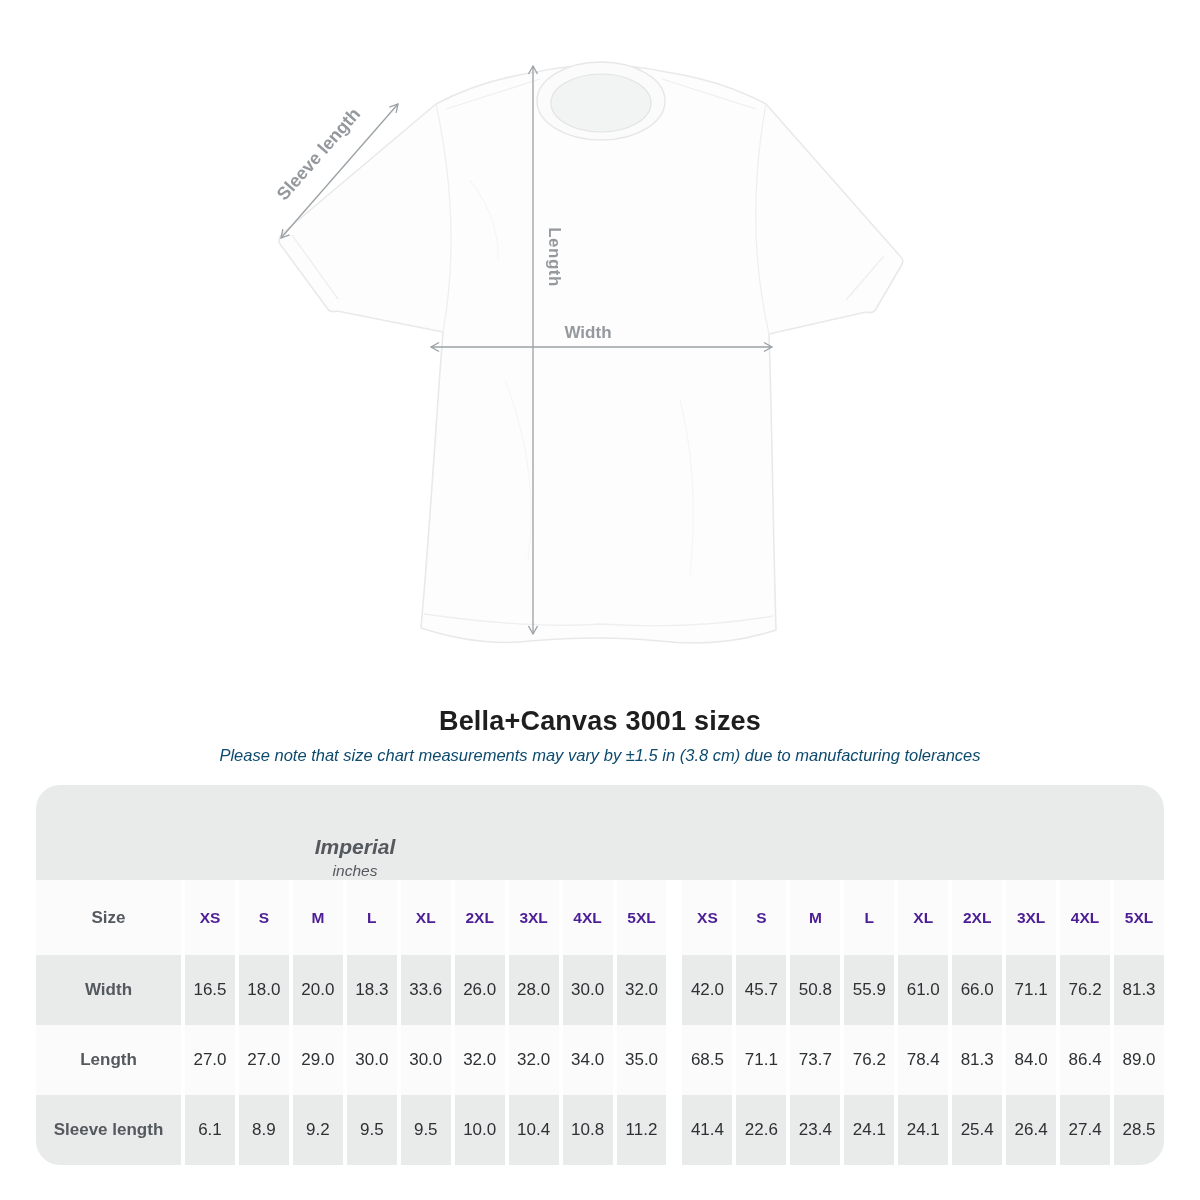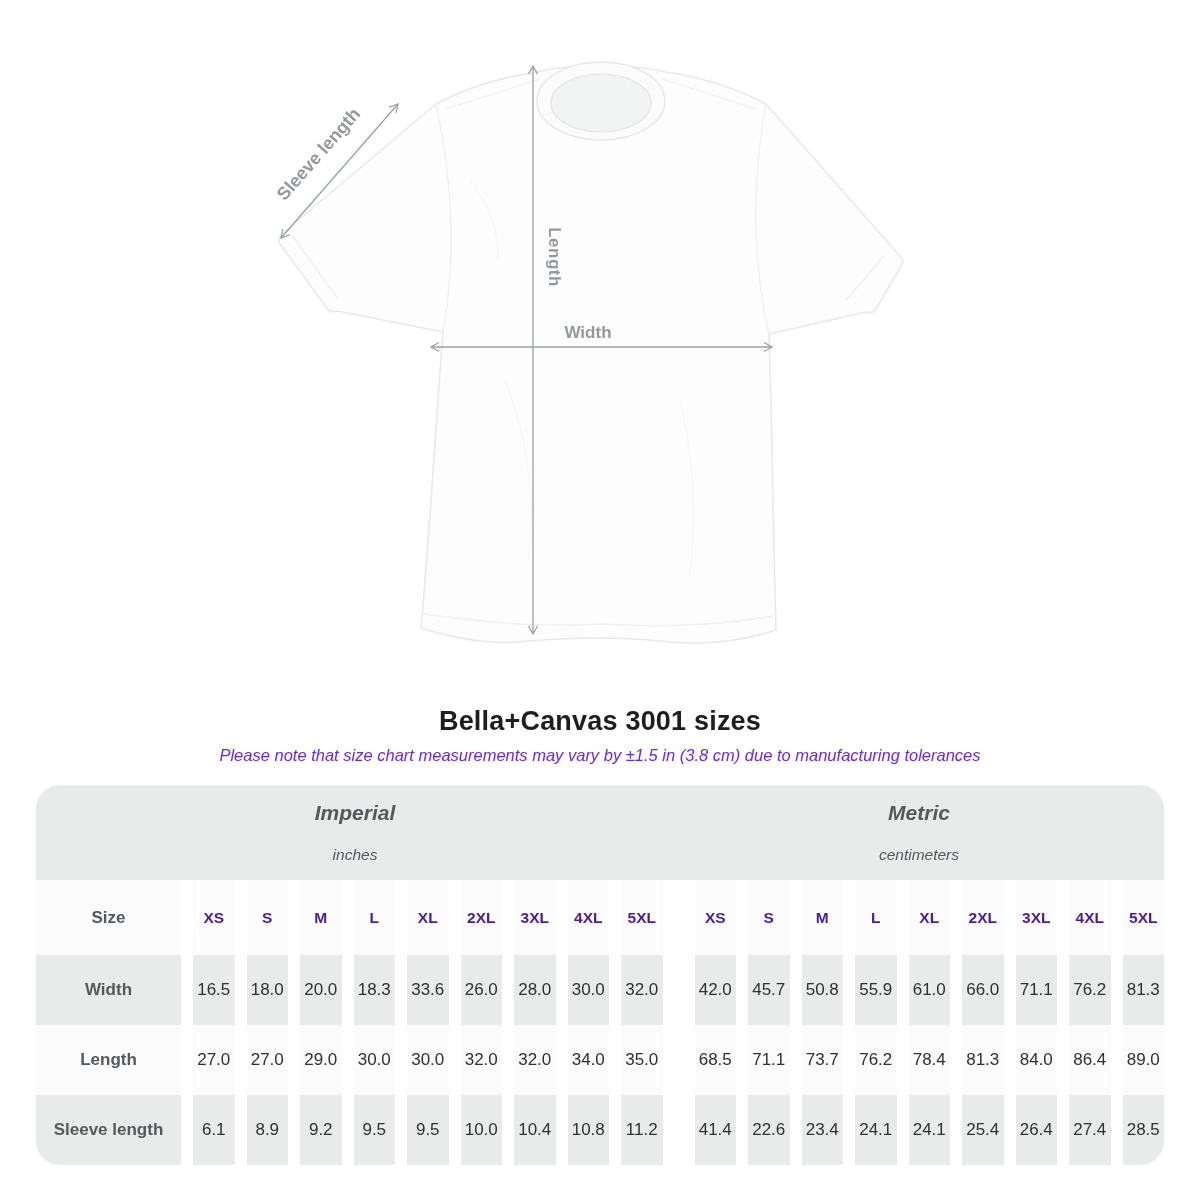--- a/index.html
+++ b/index.html
@@ -6,32 +6,32 @@
     font-family:"Liberation Sans", sans-serif;}
   .page{width:1200px;height:1200px;position:relative;background:#fff;}
 
   
   .diagram{position:relative;width:1200px;height:690px;}
   .diagram svg{display:block;}
 
   
   .heading{text-align:center;margin-top:14px;}
   .heading h1{margin:0;font-size:27px;line-height:34px;font-weight:bold;color:#1e1e1e;letter-spacing:.2px;}
-  .heading p{margin:6px 0 0 0;font-style:italic;font-size:16.5px;line-height:22px;color:#6d28d9;}
+  .heading p{margin:6px 0 0 0;font-style:italic;font-size:16.5px;line-height:22px;color:#0c4a6e;}
 
   
   .size-table{width:1128px;margin:19px auto 0 auto;background:#fff;}
   .band{display:flex;height:95px;background:#e9eaea;border-radius:24px 24px 0 0;}
-  .band .grp{display:flex;flex-direction:column;align-items:center;justify-content:center;}
+  .band .grp{display:flex;flex-direction:column;align-items:center;justify-content:flex-end;}
   .band .grp.left{width:56.56%;}
   .band .grp.right{flex:1;}
   .grp .g-title{font-size:21px;font-weight:bold;font-style:italic;color:#54595e;line-height:24px;}
-  .grp .g-unit{font-size:15.5px;font-style:italic;color:#54595e;margin-top:21px;}
-
-  .tr{display:grid;grid-template-columns:145px repeat(9,1fr) 8px repeat(9,1fr);column-gap:12px;}
+  .grp .g-unit{font-size:15.5px;font-style:italic;color:#54595e;margin-top:3px;}
+
+  .tr{display:grid;grid-template-columns:145px repeat(9,1fr) 8px repeat(9,1fr);column-gap:4px;}
   .tr.hdr{height:75px;}
   .tr.data{height:70px;}
   .cell{display:flex;align-items:center;justify-content:center;}
   .tr.light .cell{background:#fbfbfb;}
   .tr.dark .cell{background:#e9eaea;}
   .cell.label{font-weight:bold;font-size:17px;color:#54595e;}
   .cell.sz{font-weight:bold;font-size:15.5px;color:#4c1d95;}
   .cell.val{font-size:17px;color:#2e3133;text-align:right;}
   .spacer{background:transparent;}
   .tr.last .cell:first-child{border-radius:0 0 0 24px;}
@@ -101,24 +101,20 @@
     <p>Please note that size chart measurements may vary by ±1.5 in (3.8 cm) due to manufacturing tolerances</p>
   </div>
 
   <div class="size-table">
 
     <div class="band">
       <div class="grp left">
         <div class="g-title">Imperial</div>
         <div class="g-unit">inches</div>
       </div>
-      <div class="grp right">
-        <div class="g-title">Metric</div>
-        <div class="g-unit">centimeters</div>
-      </div>
     </div>
 
     <div class="tr hdr light">
       <div class="cell label">Size</div>
       <div class="cell sz">XS</div>
       <div class="cell sz">S</div>
       <div class="cell sz">M</div>
       <div class="cell sz">L</div>
       <div class="cell sz">XL</div>
       <div class="cell sz">2XL</div>

